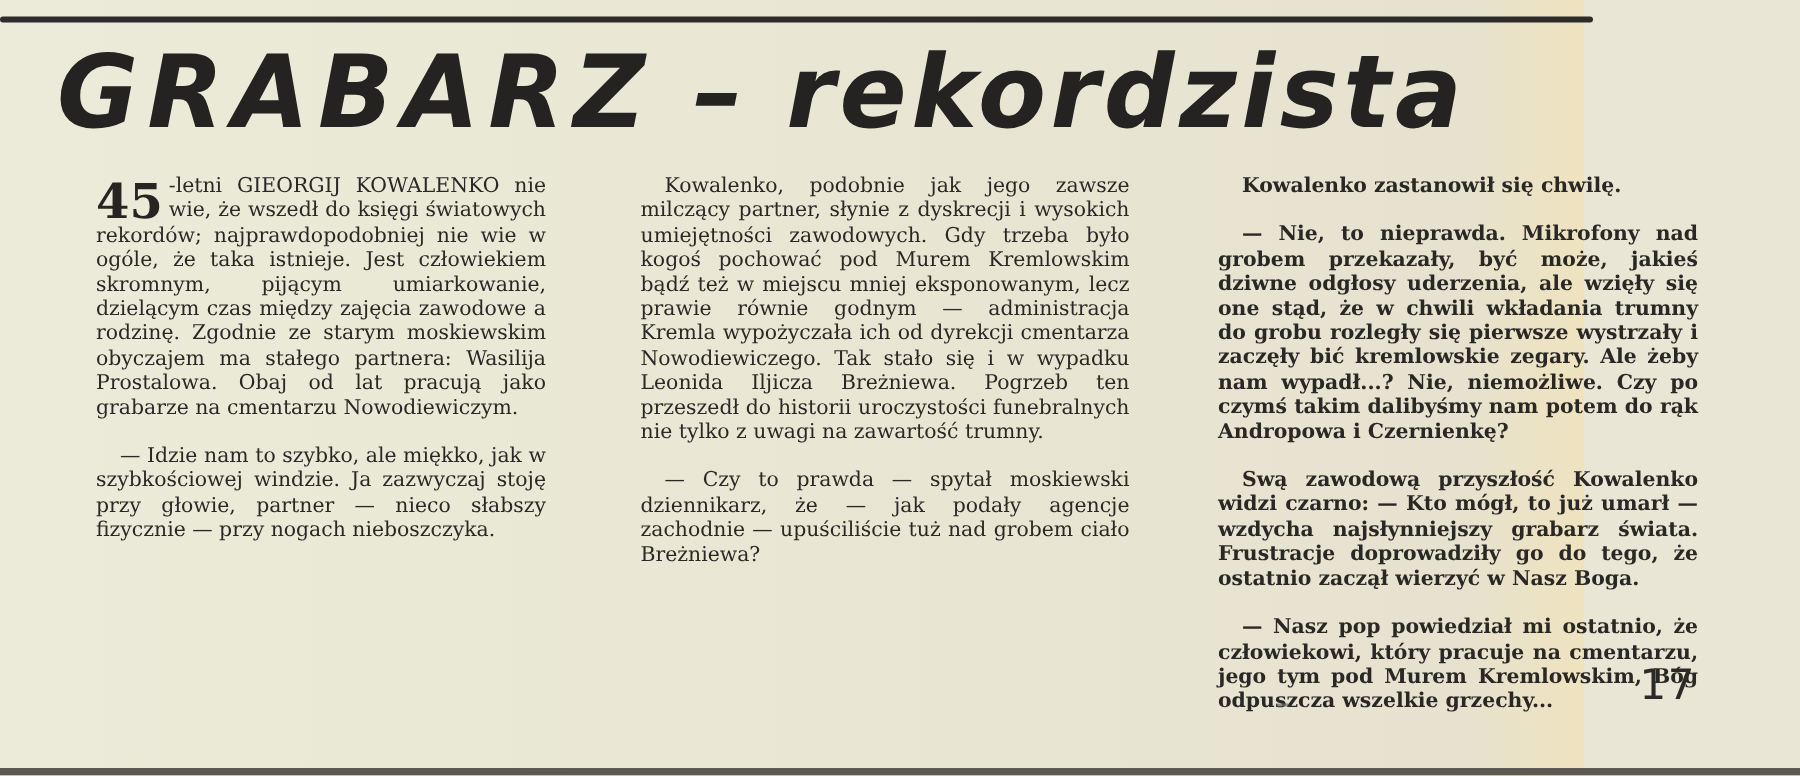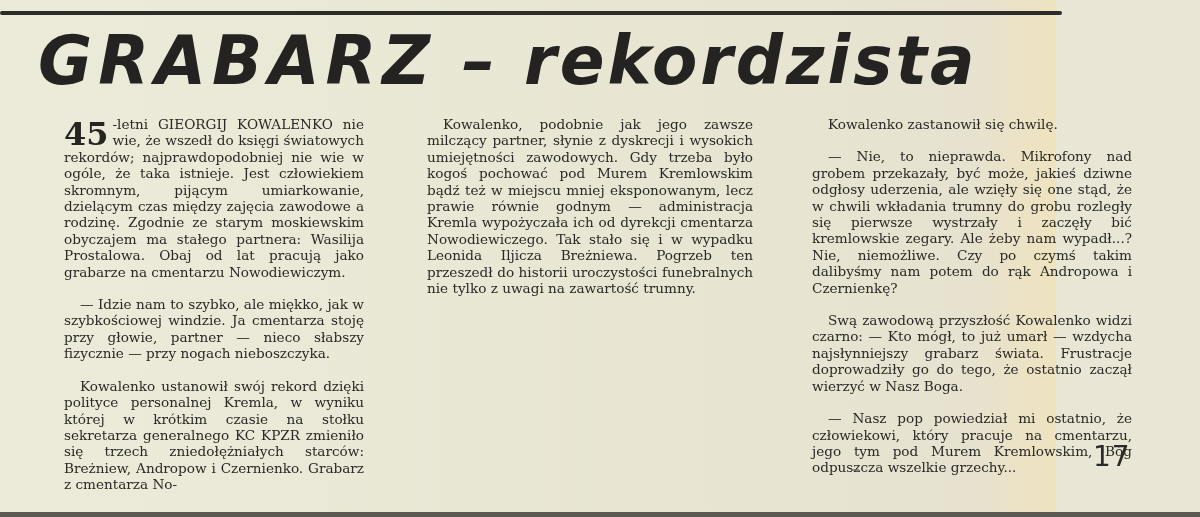--- a/index.html
+++ b/index.html
@@ -70,21 +70,21 @@
     text-indent: 16px;
   }
   .col p.gap {
     margin-top: 6px;
   }
   .col p.noindent {
     text-indent: 0;
   }
   .col1 { left: 48px; width: 332px; }
   .col2 { left: 411px; width: 358px; }
-  .col3 { left: 796px; width: 352px; }
+  .col3 { left: 796px; width: 352px; font-weight: bold; }
   .dropcap {
     float: left;
     font-size: 32px;
     line-height: 28px;
     font-weight: bold;
     margin: 4px 4px 0 0;
     color: #272522;
   }
   .first-para {
     text-indent: 0 !important;
@@ -112,26 +112,26 @@
 </head>
 <body>
 
 <div class="page">
   <div class="top-rule"></div>
 
   <h1 class="headline"><span class="hl-upper">GRABARZ</span><span> – </span><span>rekordzista</span></h1>
 
   <div class="col col1">
     <p class="first-para"><span class="dropcap">45</span><span>-letni GIEORGIJ KOWALENKO nie wie, że wszedł do księgi światowych rekordów; najprawdopodobniej nie wie w ogóle, że taka istnieje. Jest człowiekiem skromnym, pijącym umiarkowanie, dzielącym czas między zajęcia zawodowe a rodzinę. Zgodnie ze starym moskiewskim obyczajem ma stałego partnera: Wasilija Prostalowa. Obaj od lat pracują jako grabarze na cmentarzu Nowodiewiczym.</span></p>
-    <p class="gap">— Idzie nam to szybko, ale miękko, jak w szybkościowej windzie. Ja cmentarza stoję przy głowie, partner — nieco słabszy fizycznie — przy nogach nieboszczyka.</p>
-    <p class="gap">Kowalenko ustanowił swój rekord dzięki polityce personalnej Kremla, w wyniku której w krótkim czasie na stołku sekretarza generalnego KC KPZR zmieniło się trzech zniedołężniałych starców: Breżniew, Andropow i Czernienko. Grabarz z cmentarza No-</p>
+    <p class="gap">— Idzie nam to szybko, ale miękko, jak w szybkościowej windzie. Ja zazwyczaj stoję przy głowie, partner — nieco słabszy fizycznie — przy nogach nieboszczyka.</p>
   </div>
 
   <div class="col col2">
     <p>Kowalenko, podobnie jak jego zawsze milczący partner, słynie z dyskrecji i wysokich umiejętności zawodowych. Gdy trzeba było kogoś pochować pod Murem Kremlowskim bądź też w miejscu mniej eksponowanym, lecz prawie równie godnym — administracja Kremla wypożyczała ich od dyrekcji cmentarza Nowodiewiczego. Tak stało się i w wypadku Leonida Iljicza Breżniewa. Pogrzeb ten przeszedł do historii uroczystości funebralnych nie tylko z uwagi na zawartość trumny.</p>
+    <p>— Czy to prawda — spytał moskiewski dziennikarz, że — jak podały agencje zachodnie — upuściliście tuż nad grobem ciało Breżniewa?</p>
   </div>
 
   <div class="col col3">
     <p>Kowalenko zastanowił się chwilę.</p>
     <p>— Nie, to nieprawda. Mikrofony nad grobem przekazały, być może, jakieś dziwne odgłosy uderzenia, ale wzięły się one stąd, że w chwili wkładania trumny do grobu rozległy się pierwsze wystrzały i zaczęły bić kremlowskie zegary. Ale żeby nam wypadł...? Nie, niemożliwe. Czy po czymś takim dalibyśmy nam potem do rąk Andropowa i Czernienkę?</p>
     <p class="gap">Swą zawodową przyszłość Kowalenko widzi czarno: — Kto mógł, to już umarł — wzdycha najsłynniejszy grabarz świata. Frustracje doprowadziły go do tego, że ostatnio zaczął wierzyć w Nasz Boga.</p>
     <p class="gap">— Nasz pop powiedział mi ostatnio, że człowiekowi, który pracuje na cmentarzu, jego tym pod Murem Kremlowskim, Bóg odpuszcza wszelkie grzechy...</p>
   </div>
 
   <div class="page-number">17</div>

